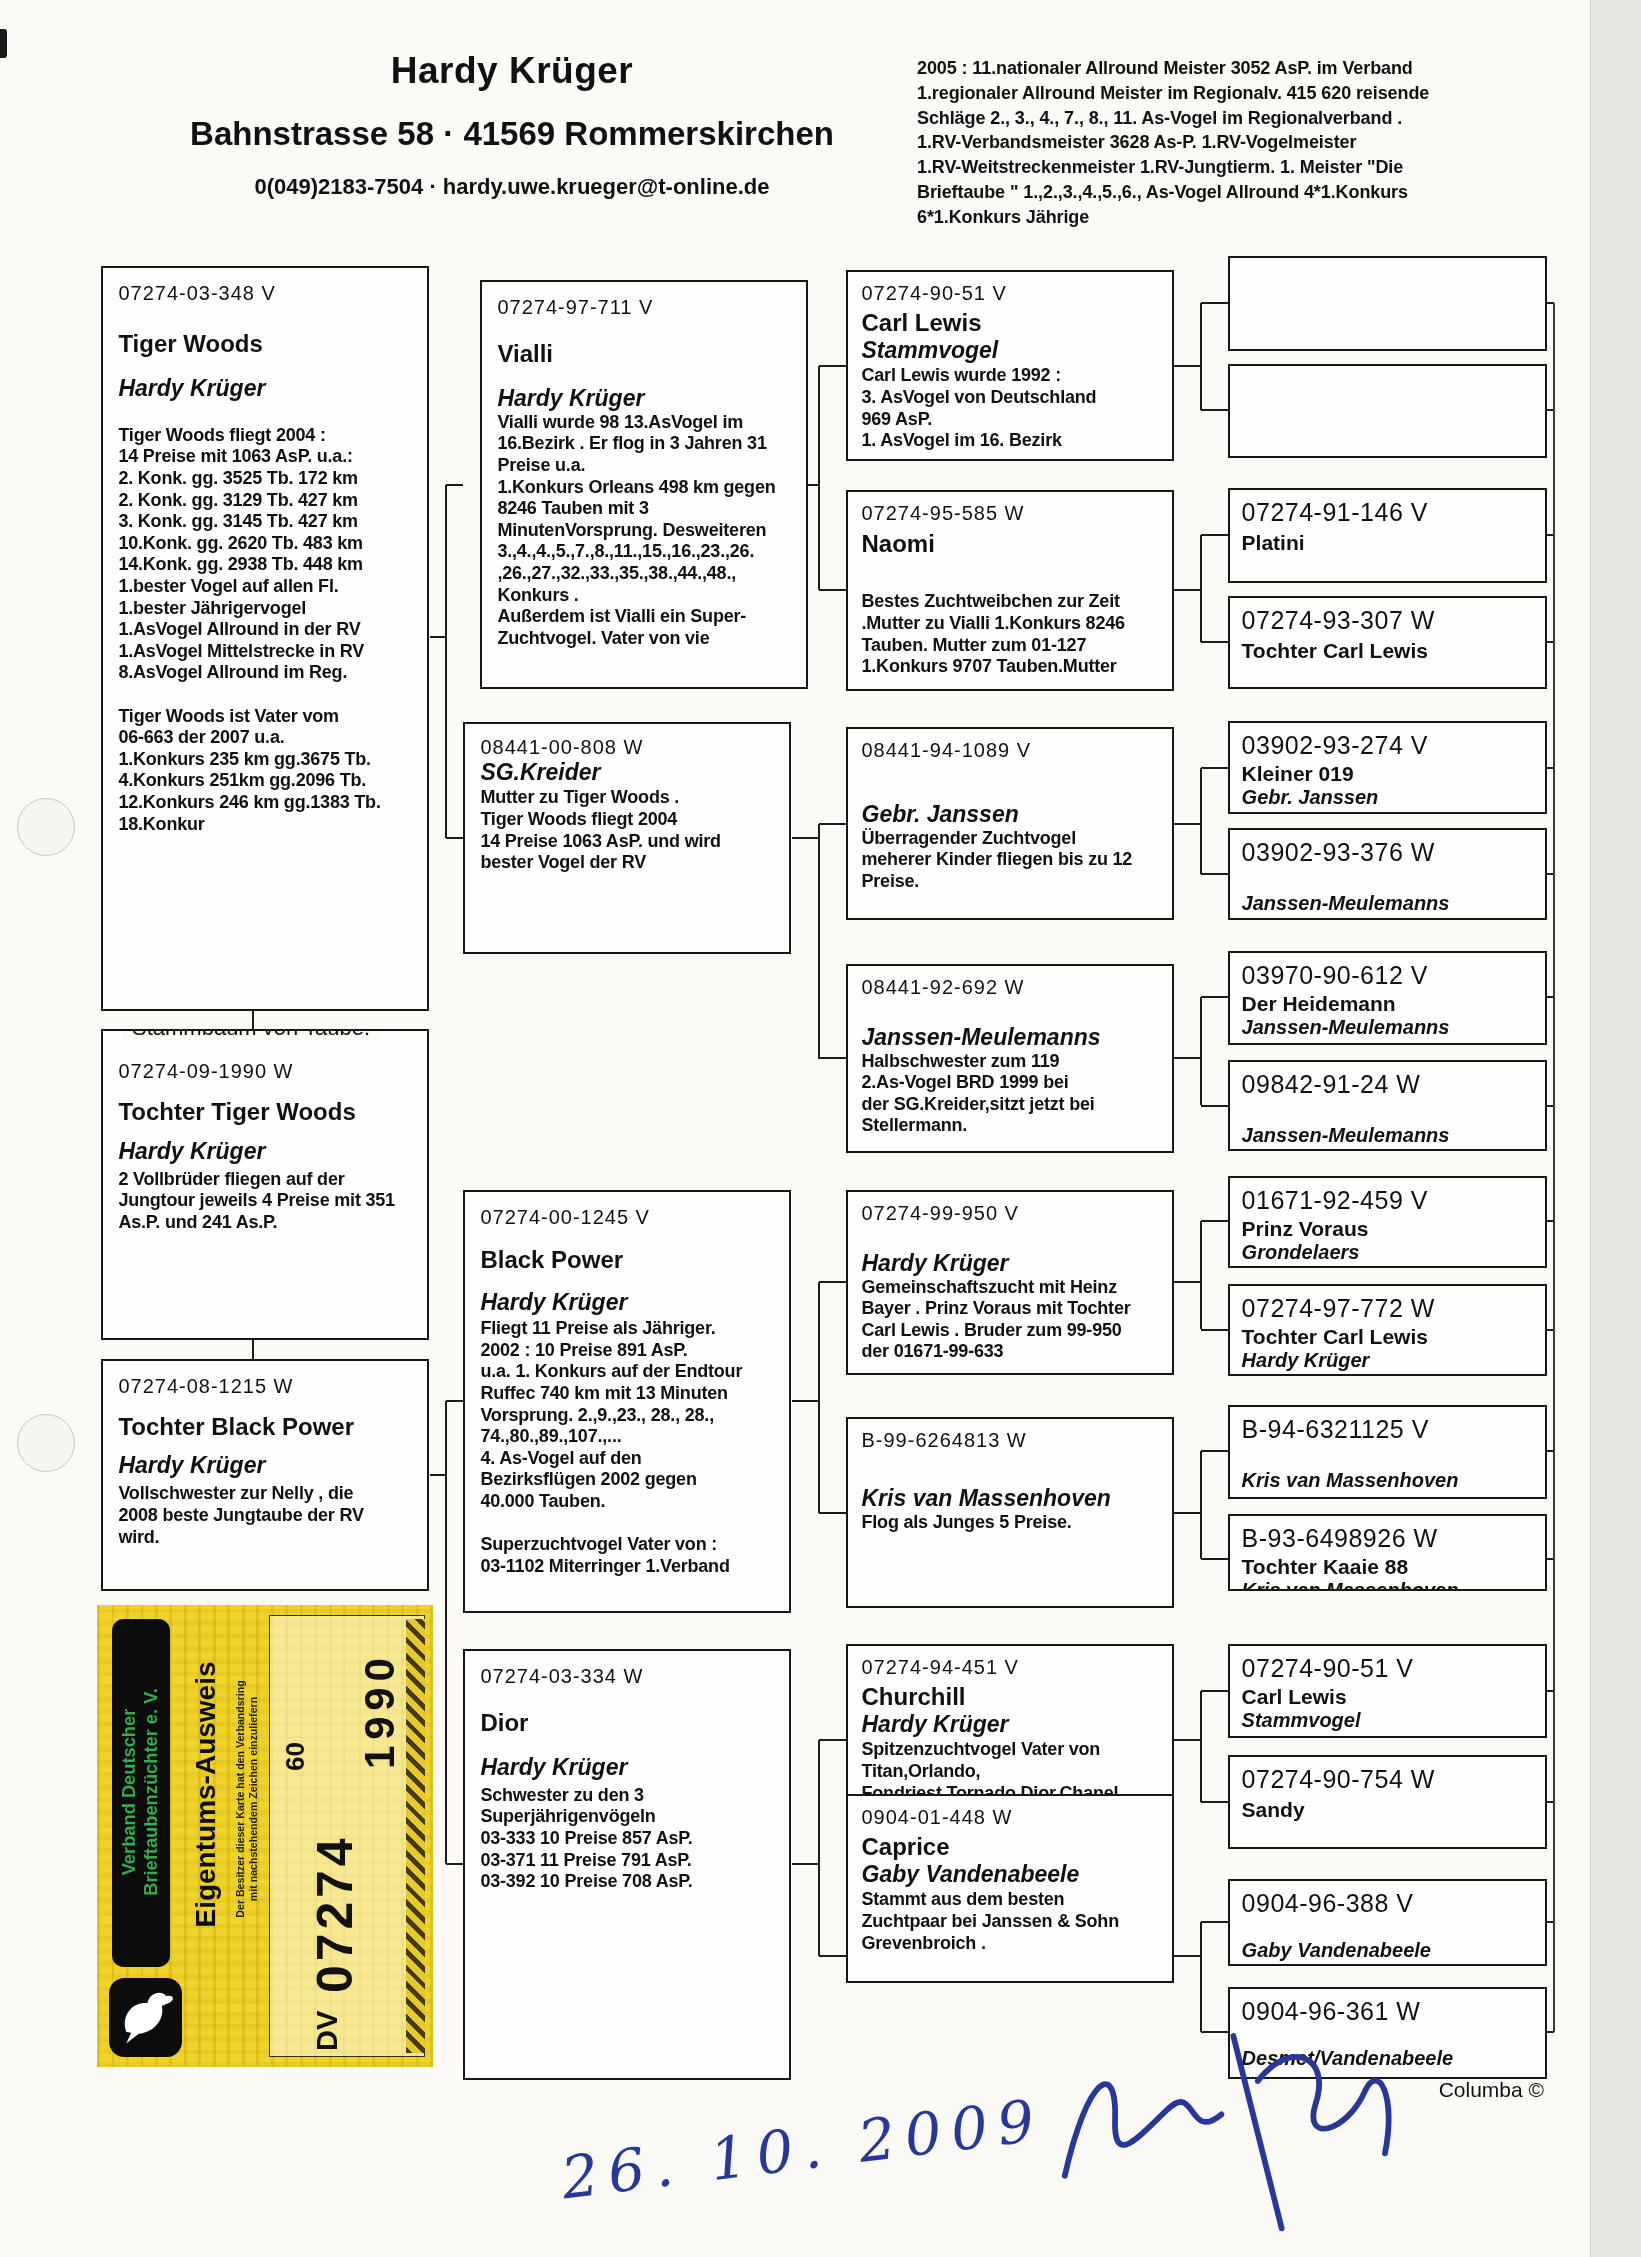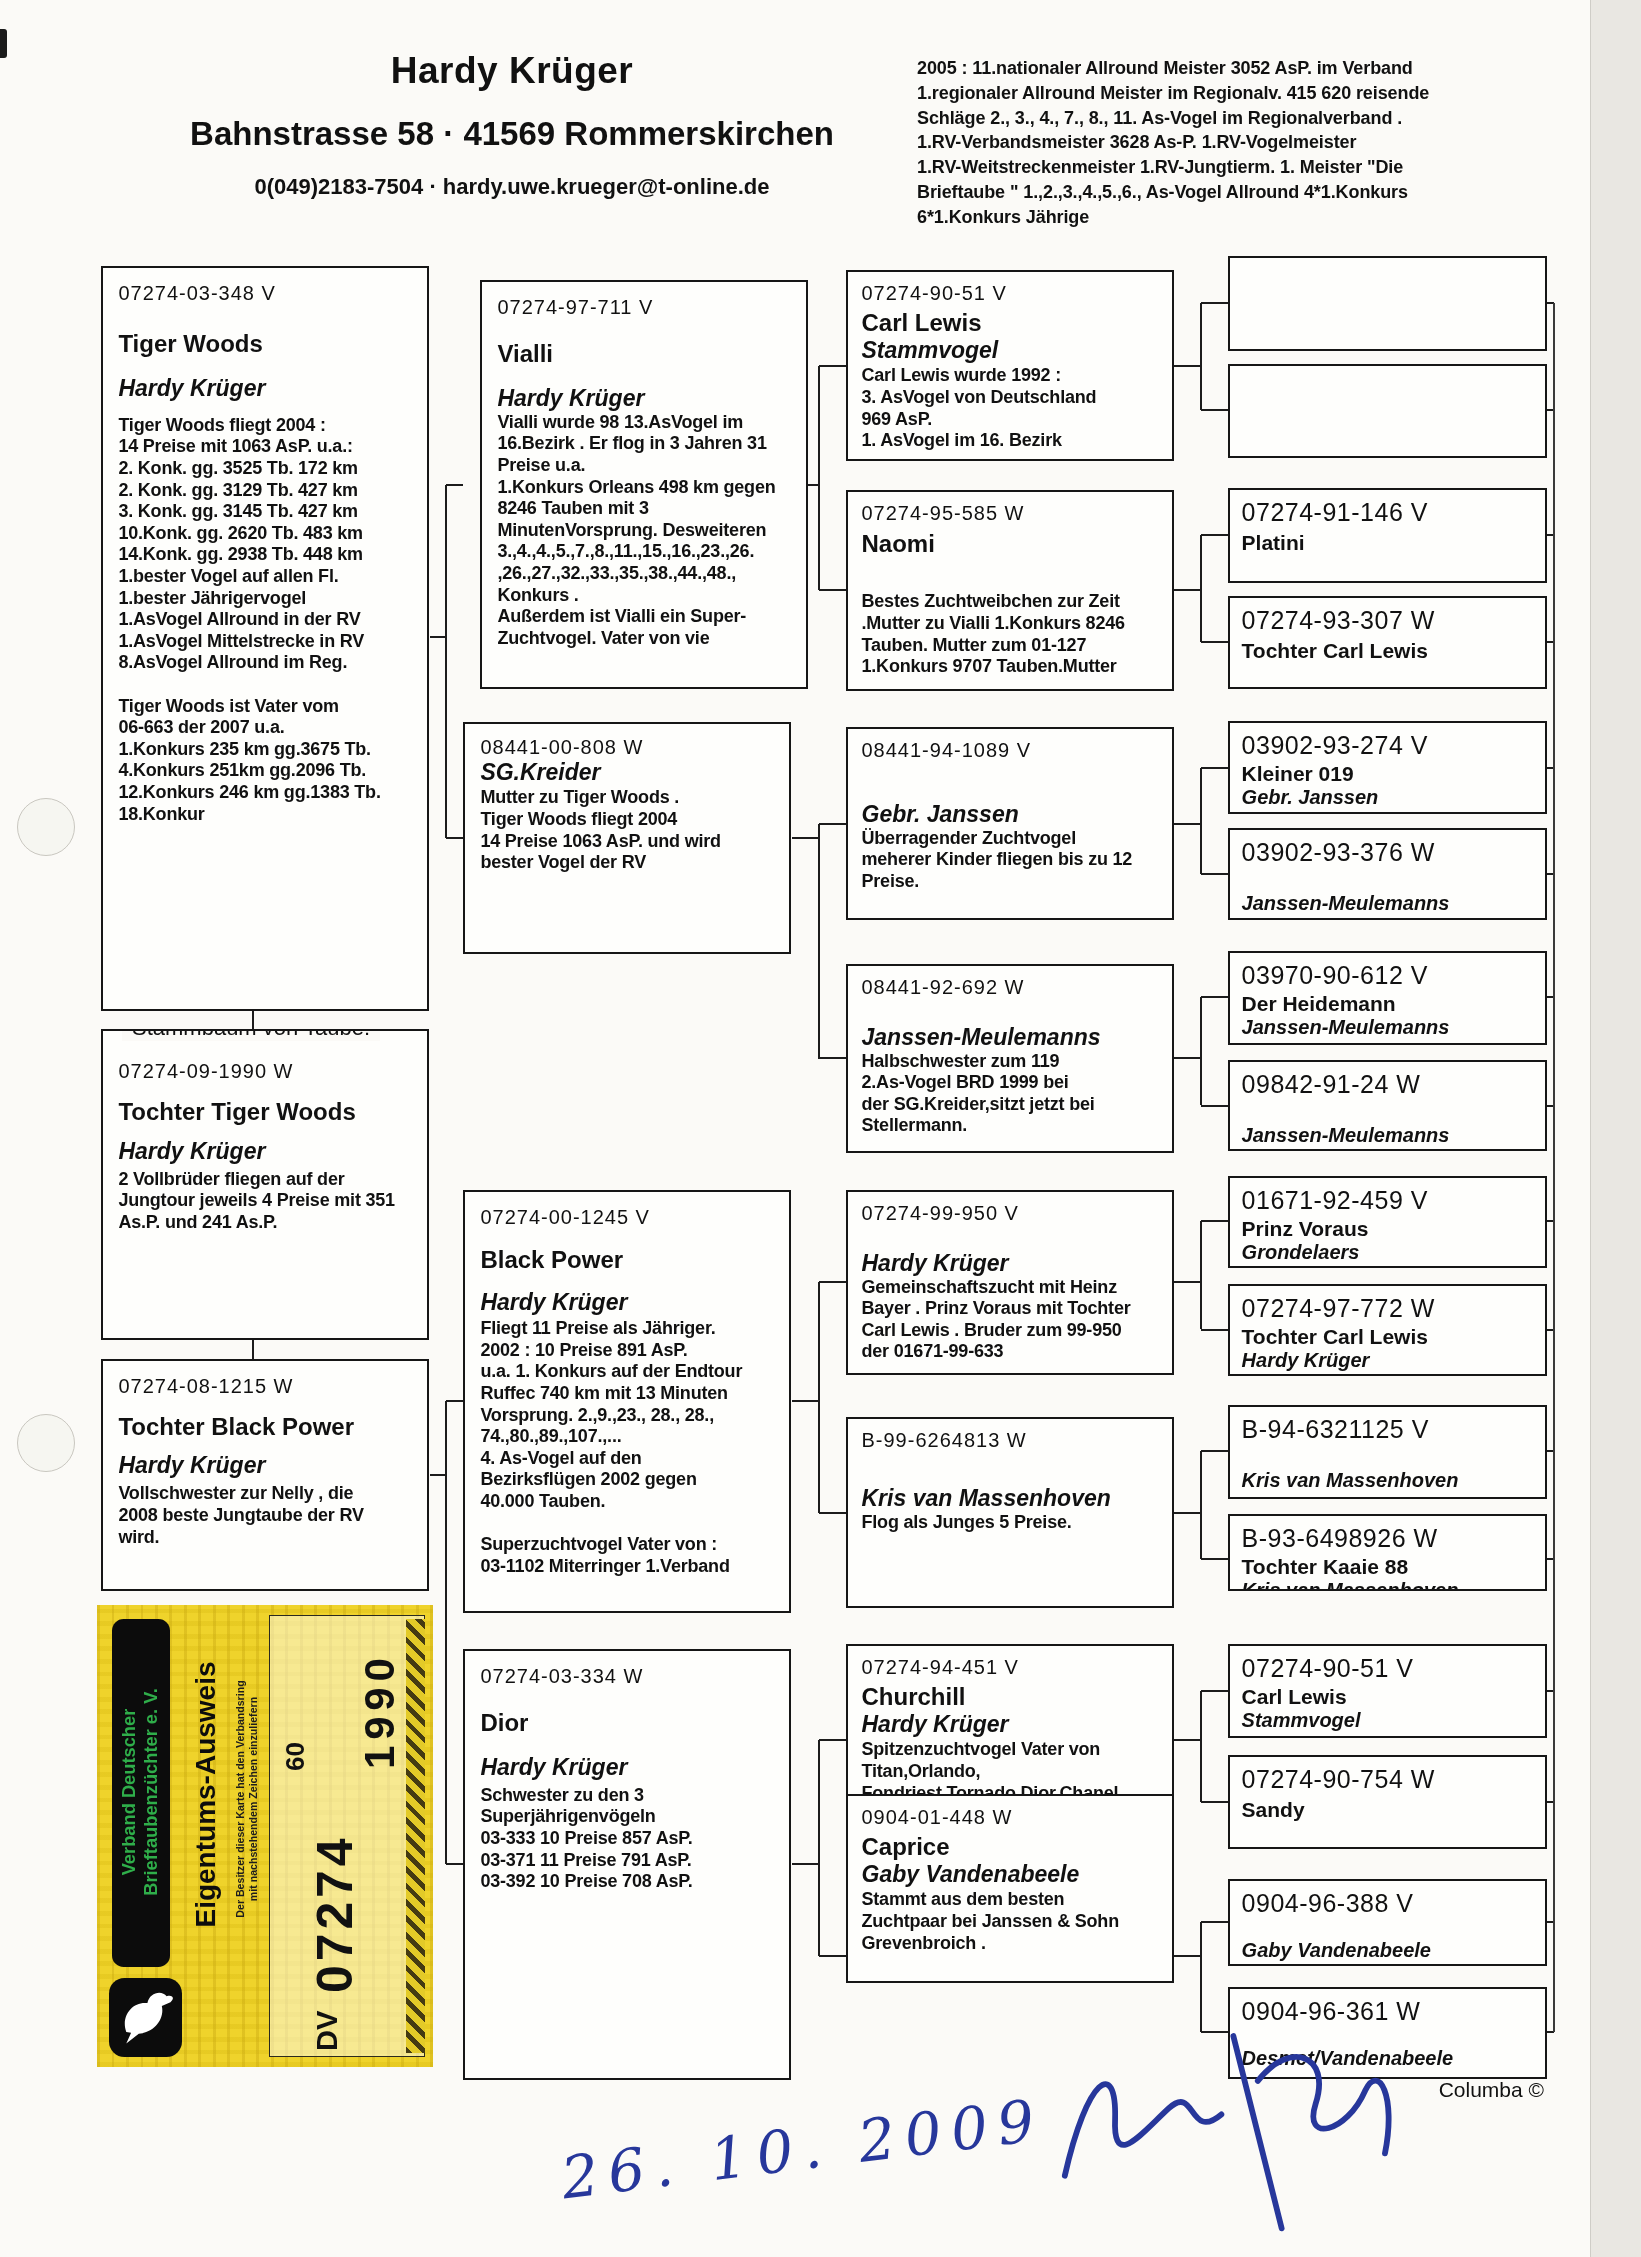--- a/index.html
+++ b/index.html
@@ -20,21 +20,21 @@
        padding:13.5px 15.4px;overflow:hidden;}
   .box.c3{padding:9.7px 13.5px;}
   .box.small{padding:7.7px 11.6px;}
   .ring{font-size:20px;letter-spacing:1px;white-space:nowrap;}
   .small .ring{font-size:25px;letter-spacing:0.5px;}
   .bname{font-size:24px;font-weight:700;}
   .small .bname{font-size:21px;}
   .breeder{font-size:23px;font-weight:700;font-style:italic;}
   .small .breeder{font-size:20px;}
   .btext{font-size:18px;font-weight:700;line-height:1.2;white-space:pre-line;letter-spacing:-0.2px;}
-  .g0{margin-top:0}.g2{margin-top:1.9px}.g4{margin-top:3.9px}.g6{margin-top:5.8px}.g8{margin-top:13px}
+  .g0{margin-top:0}.g2{margin-top:1.9px}.g4{margin-top:3.9px}.g6{margin-top:5.8px}.g8{margin-top:23px}
   .g12{margin-top:11.6px}.g16{margin-top:15.4px}.g18{margin-top:17.4px}.g22{margin-top:21px}
   .g26{margin-top:25px}.g34{margin-top:33px}.g40{margin-top:39px}.g64{}
 
   .legend{position:absolute;left:19.3px;top:-16.4px;background:#fbfaf7;padding:0 9.7px;font-size:22px;white-space:nowrap;}
 
   .hline{position:absolute;height:1.9px;background:#1c1c1c;}
   .vline{position:absolute;width:1.9px;background:#1c1c1c;}
   .gen5line{background:#3a3a3a;}
 
   

